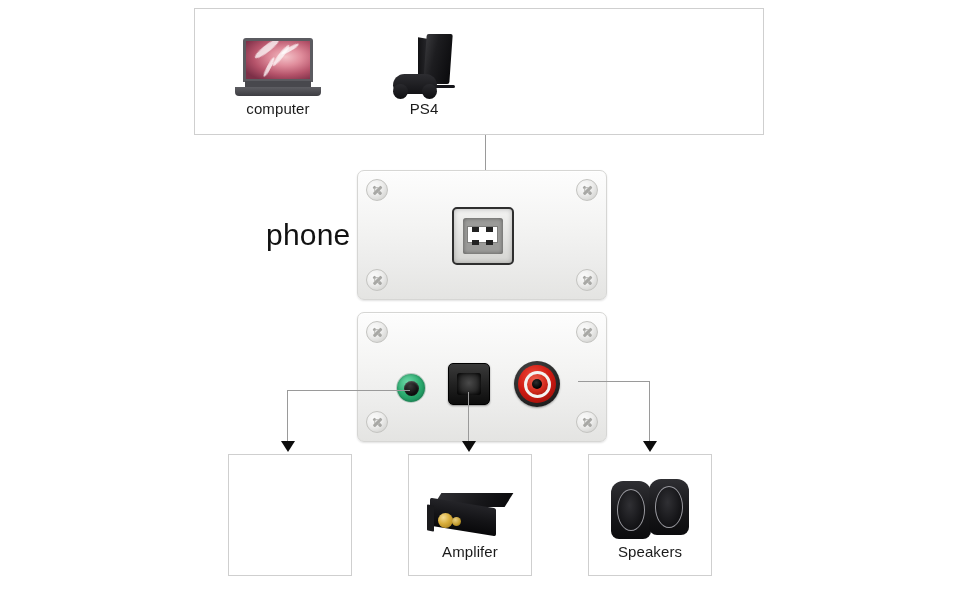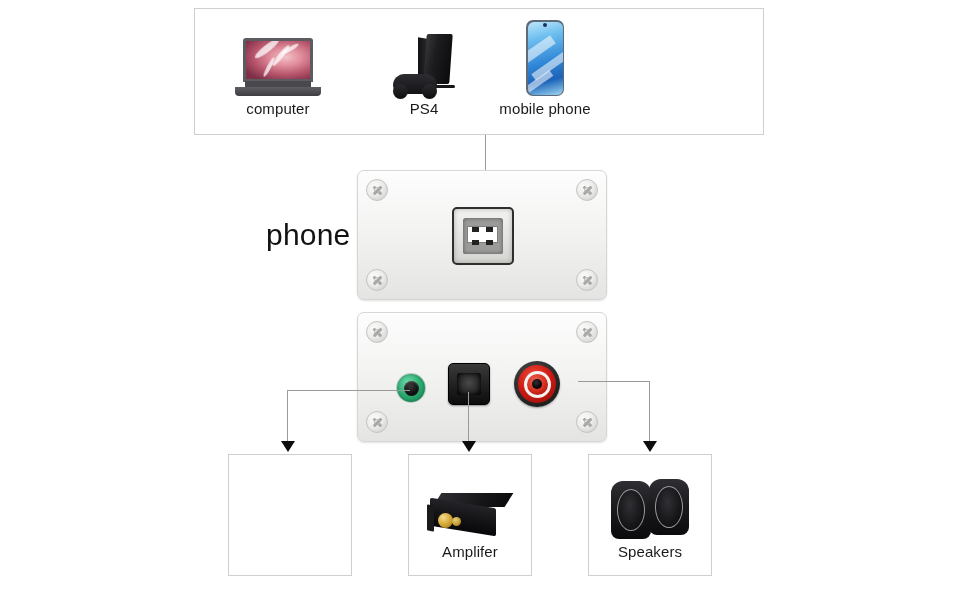--- a/index.html
+++ b/index.html
@@ -472,35 +472,20 @@
       <div class="ps4">
         <div class="towerside"></div>
         <div class="tower"></div>
         <div class="cable"></div>
         <div class="pad"></div>
       </div>
     </div>
     <div class="devlabel">PS4</div>
   </div>
 
-  <div class="devcell" style="left:500px; top:24px; width:90px; height:93px;">
-    <div class="art" style="height:78px;">
-      <div class="phone">
-        <div class="notch"></div>
-        <div class="body">
-            <div class="disp">
-          <i style="left:-6px; top:22px; width:34px; height:10px;"></i>
-          <i style="left:2px;  top:40px; width:40px; height:8px;"></i>
-          <i style="left:-4px; top:56px; width:30px; height:7px;"></i>
-        </div>
-          </div>
-      </div>
-    </div>
-    <div class="devlabel">mobile phone</div>
-  </div>
 
 
   <div class="line vline" style="left:485px; top:135px; height:63px;"></div>
   <div class="arrow" style="left:478px; top:195px;"></div>
 
   <div class="panel" style="left:357px; top:170px; width:250px; height:130px;">
     <div class="screw" style="left:8px;  top:8px;">
         <i></i>
       </div>
     <div class="screw" style="right:8px; top:8px;">

